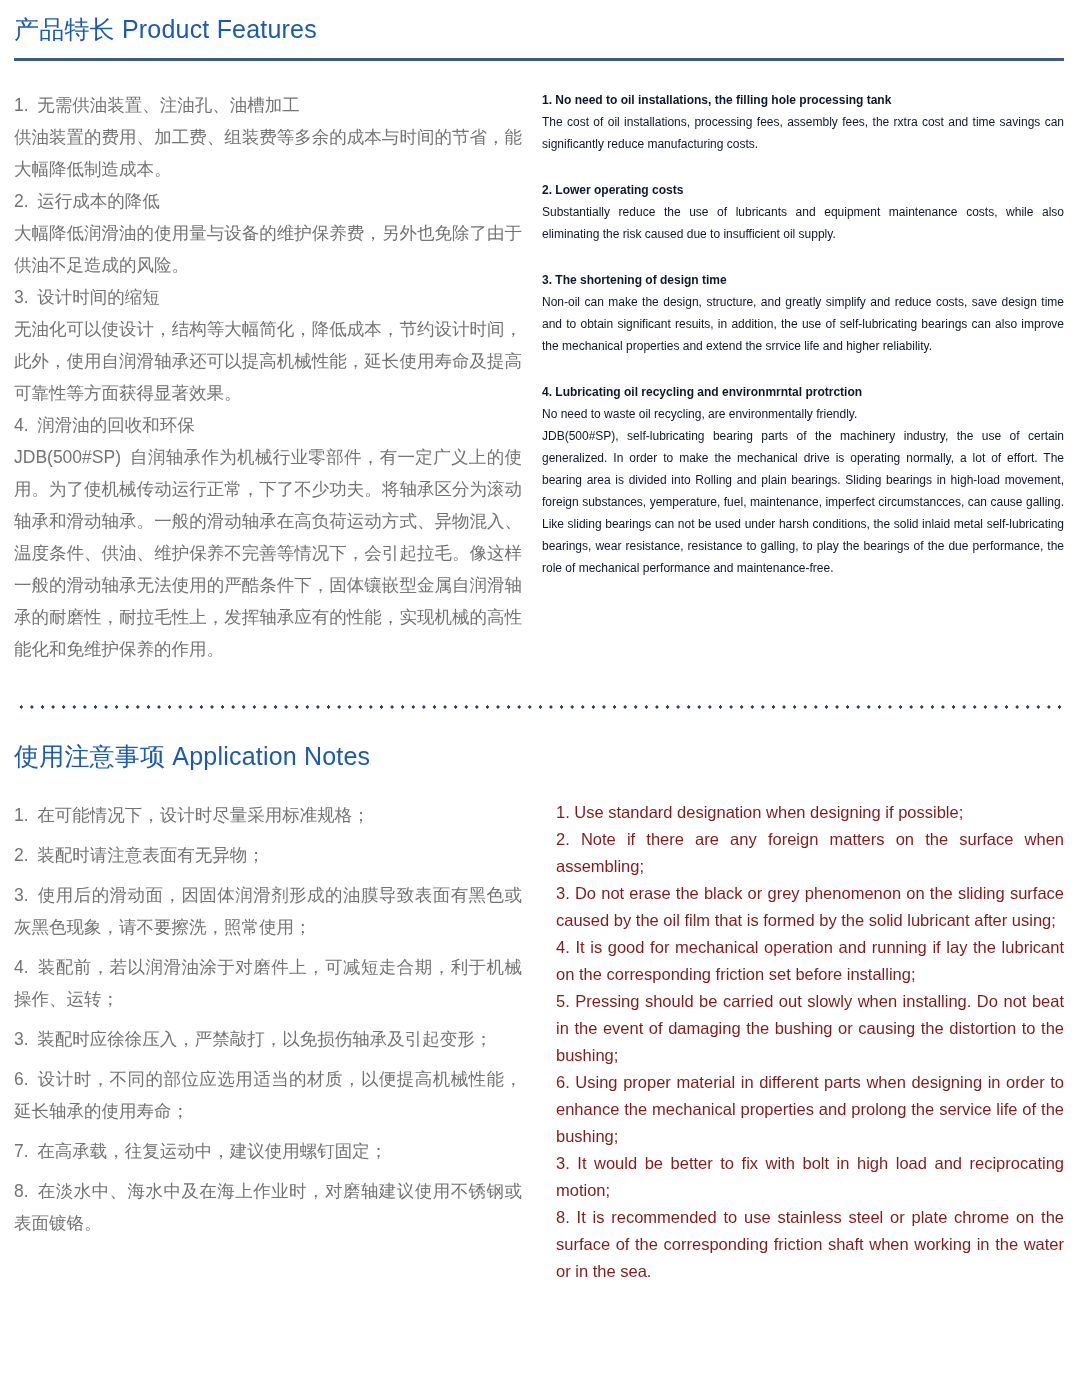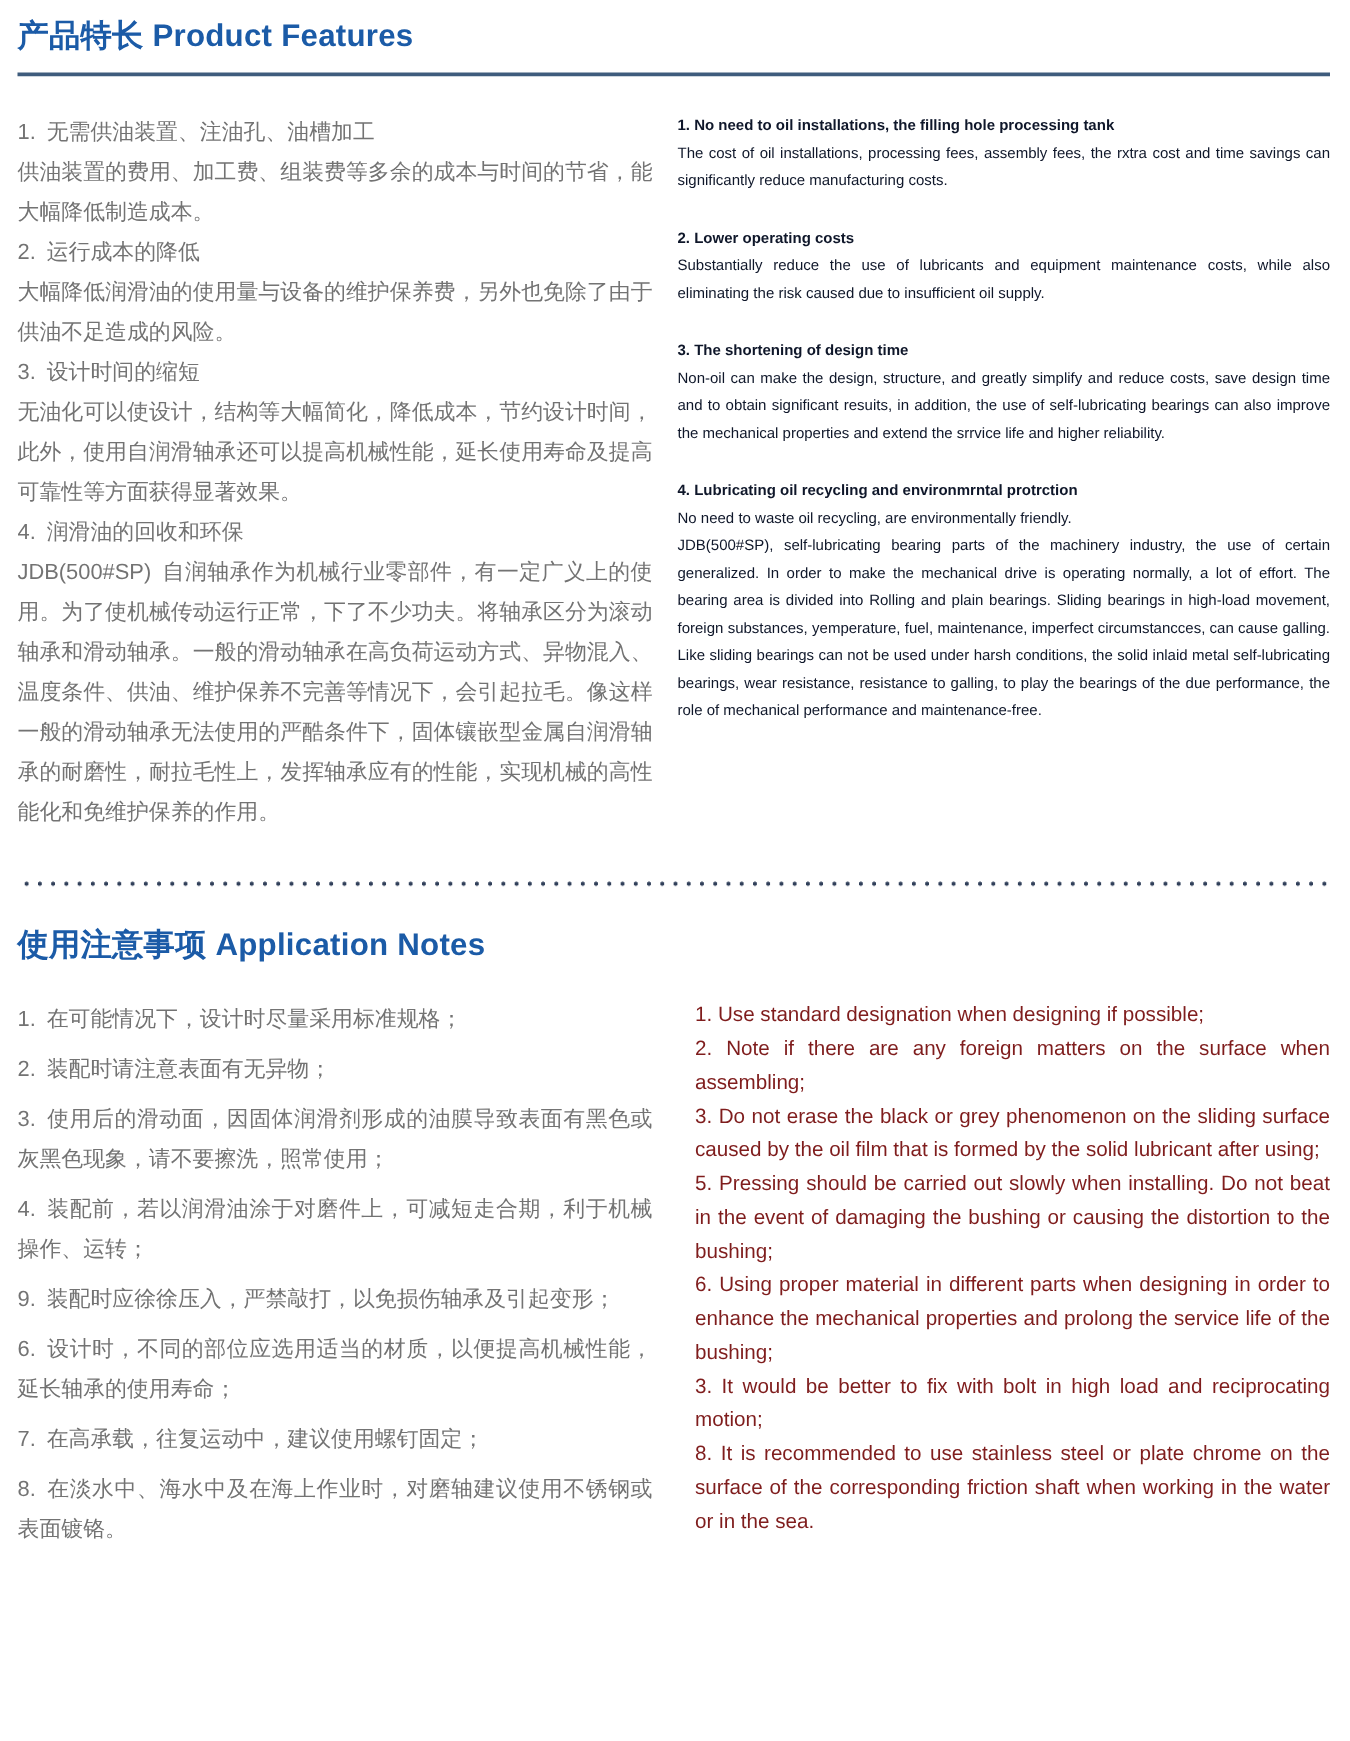--- a/index.html
+++ b/index.html
@@ -1,20 +1,20 @@
 <!DOCTYPE html>
 <html><head>
 <meta charset="utf-8">
 <style>
   html,body { margin:0; padding:0; background:#ffffff; }
   body { width:1080px; font-family:"Liberation Sans","DejaVu Sans",sans-serif; -webkit-font-smoothing:antialiased; }
   * { box-sizing:border-box; }
   .page { width:1080px; height:1393px; padding:14px 16px 0 14px; overflow:hidden; background:#ffffff; }
 
-  .sec-title { font-size:25px; font-weight:bold; color:#1b5ba7; margin:0; line-height:30px; letter-spacing:.2px; }
+  .sec-title { font-size:25px; font-weight:normal; color:#1b5ba7; margin:0; line-height:30px; letter-spacing:.2px; }
   .title-rule { height:3px; background:#3f5c7d; margin-top:14px; }
 
   .cols { display:flex; margin-top:28px; }
   .col-left { width:508px; flex:none; }
   .col-right { width:522px; flex:none; margin-left:20px; }
 
   
   .zh { font-size:17.5px; line-height:32px; color:#737373; text-align:justify; }
   .zh div { text-align:justify; }
 
@@ -97,30 +97,31 @@
   <section>
     <h1 class="sec-title sec2-title">使用注意事项 Application Notes</h1>
 
     <div class="cols">
 
       <div class="col-left zh zh-notes">
         <div class="note">1. 在可能情况下，设计时尽量采用标准规格；</div>
         <div class="note">2. 装配时请注意表面有无异物；</div>
         <div class="note">3. 使用后的滑动面，因固体润滑剂形成的油膜导致表面有黑色或灰黑色现象，请不要擦洗，照常使用；</div>
         <div class="note">4. 装配前，若以润滑油涂于对磨件上，可减短走合期，利于机械操作、运转；</div>
-        <div class="note">9. 装配时应徐徐压入，严禁敲打，以免损伤轴承及引起变形；</div>
+        <div class="note">3. 装配时应徐徐压入，严禁敲打，以免损伤轴承及引起变形；</div>
         <div class="note">6. 设计时，不同的部位应选用适当的材质，以便提高机械性能，延长轴承的使用寿命；</div>
         <div class="note">7. 在高承载，往复运动中，建议使用螺钉固定；</div>
         <div class="note">8. 在淡水中、海水中及在海上作业时，对磨轴建议使用不锈钢或表面镀铬。</div>
       </div>
 
       <div class="col-right en-notes">
         <div class="note">1. Use standard designation when designing if possible;</div>
         <div class="note">2. Note if there are any foreign matters on the surface when assembling;</div>
         <div class="note">3. Do not erase the black or grey phenomenon on the sliding surface caused by the oil film that is formed by the solid lubricant after using;</div>
+        <div class="note">4. It is good for mechanical operation and running if lay the lubricant on the corresponding friction set before installing;</div>
         <div class="note">5. Pressing should be carried out slowly when installing. Do not beat in the event of damaging the bushing or causing the distortion to the bushing;</div>
         <div class="note">6. Using proper material in different parts when designing in order to enhance the mechanical properties and prolong the service life of the bushing;</div>
         <div class="note">3. It would be better to fix with bolt in high load and reciprocating motion;</div>
         <div class="note">8. It is recommended to use stainless steel or plate chrome on the surface of the corresponding friction shaft when working in the water or in the sea.</div>
       </div>
 
     </div>
   </section>
 
 </div>

